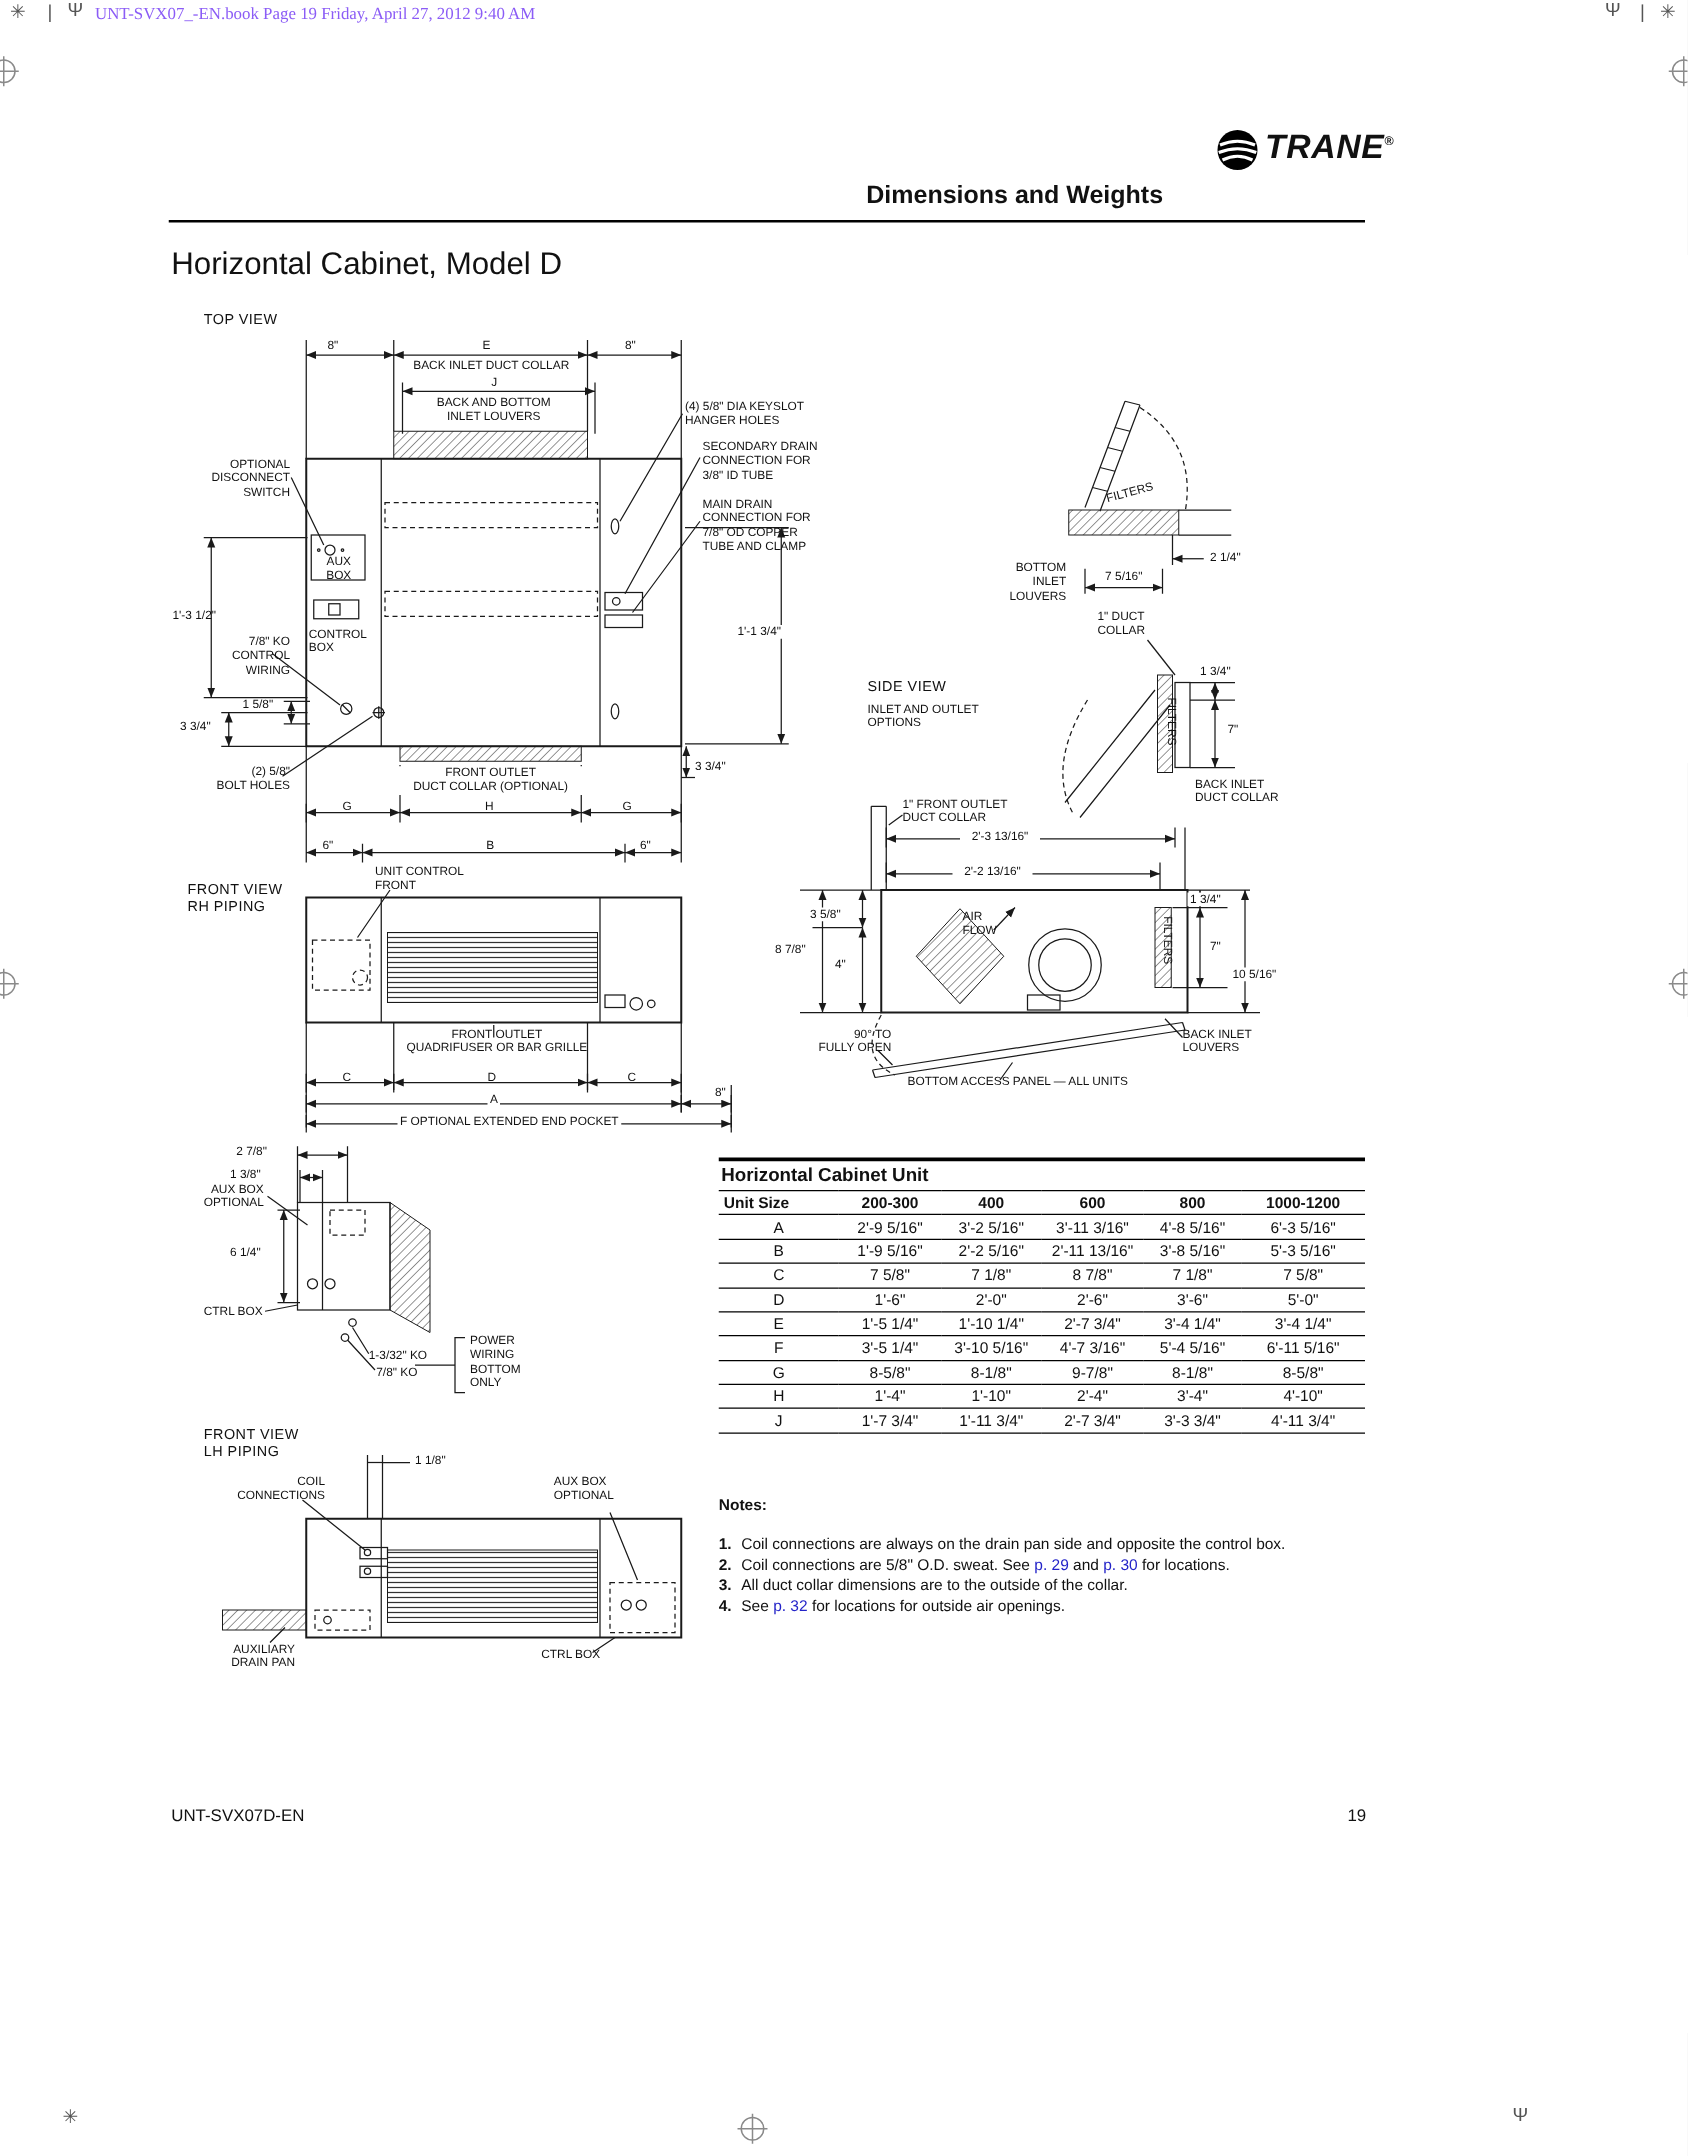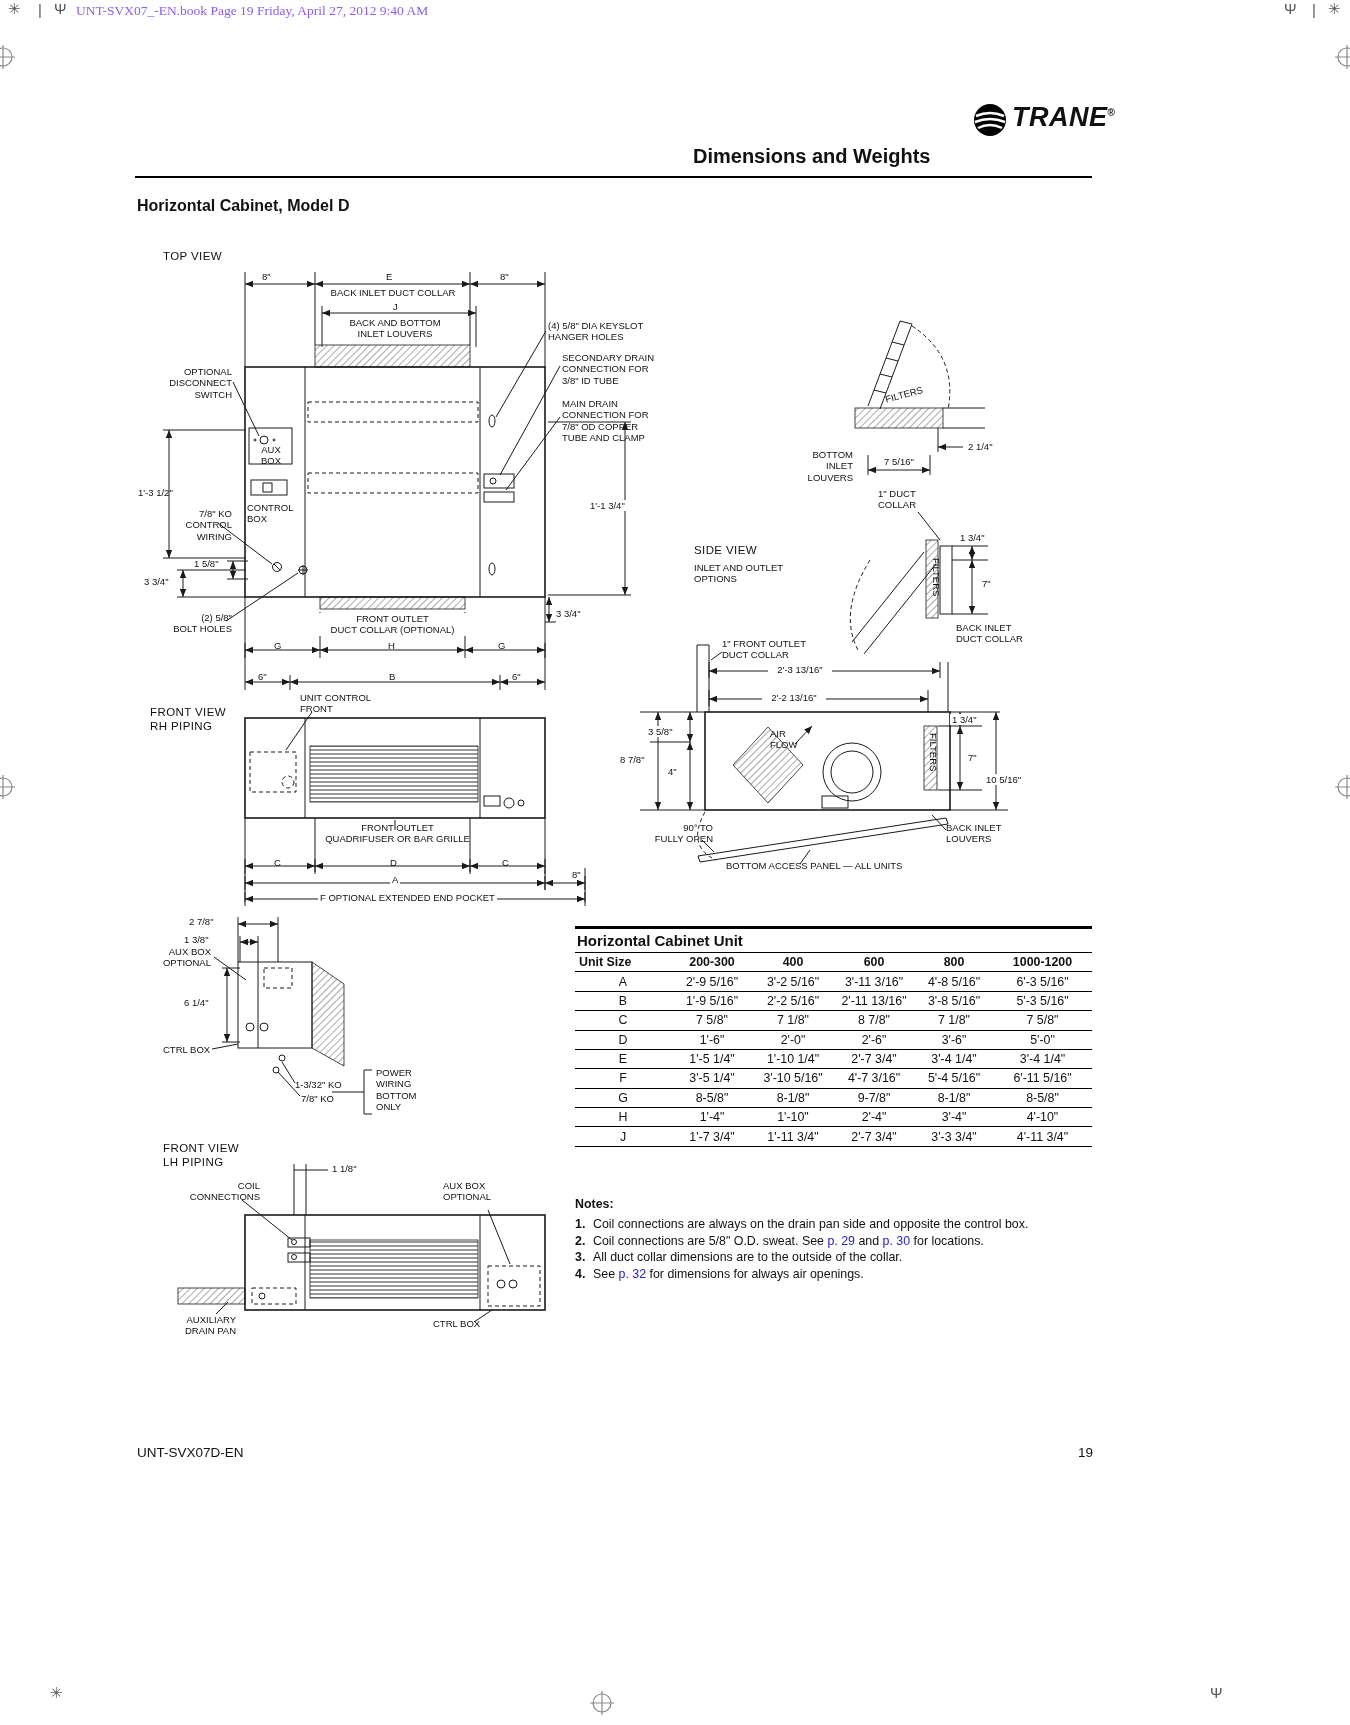--- a/index.html
+++ b/index.html
@@ -13,35 +13,35 @@
 .lbl.bg{background:#fff;padding:0 2px}
 .vtitle{font-size:11.5px;letter-spacing:.4px}
 .vrot{transform:rotate(90deg);transform-origin:left top}
 .slant{transform:rotate(-15deg);transform-origin:left top}
 .mark{position:absolute;font-size:15px;color:#555}
 #hdr{position:absolute;top:3px;left:76px;font-family:"Liberation Serif",serif;font-size:13.5px;color:#8b5cf6}
 #brand-text{position:absolute;left:1012px;top:102px;font-size:27px;font-weight:bold;font-style:italic;letter-spacing:.5px}
 #brand-text sup{font-size:10px;font-style:normal}
 #sect-title{position:absolute;left:693px;top:145px;width:400px;text-align:left;font-size:20px;font-weight:bold}
 #rule{position:absolute;left:135px;top:176px;width:957px;height:2px;background:#000}
-#doc-title{position:absolute;left:137px;top:197px;font-size:16px;font-weight:bold}
+#doc-title{position:absolute;left:137px;top:197px;font-size:25px;font-weight:normal}
 #art{position:absolute;left:0;top:0;pointer-events:none}
 #art .g0 *{fill:none;stroke:#1a1a1a;stroke-width:1}
 #art .g0 .thk{stroke-width:1.6}
 #art .dsh{stroke-dasharray:4 3}
 #art .gh *{stroke:#1a1a1a;stroke-width:.8}
 #art .gm *{fill:none;stroke:#8a8a8a;stroke-width:1.2}
 #dims{position:absolute;left:575px;top:926px;width:517px}
 #dims .ttl{border-top:3px solid #000;font-weight:bold;font-size:15px;padding:3px 2px}
 #dims table{width:100%;border-collapse:collapse;table-layout:fixed;font-size:12.4px;border-bottom:1px solid #000}
 #dims th,#dims td{border-top:1px solid #000;padding:2.2px 2px;text-align:center;font-weight:normal;white-space:nowrap;overflow:hidden}
 #dims thead th{font-weight:bold}
 #dims .cl{text-align:left;padding-left:4px}
 #notes{position:absolute;left:575px;top:1196px;width:521px;font-size:12.4px;line-height:1.32}
-#notes .nt{font-weight:bold;margin-bottom:4px}
+#notes .nt{font-weight:bold;margin-bottom:15px}
 .note{display:flex}
 .note .n{width:18px;font-weight:bold;flex:none}
 .link{color:#2323c8}
 #foot-code{position:absolute;left:137px;top:1445px;font-size:13.5px}
 #foot-page{position:absolute;left:1040px;top:1445px;width:53px;text-align:right;font-size:13.5px}
 </style>
 </head>
 <body>
 
 <div id="page">
@@ -465,20 +465,20 @@
   <div class="note">
         <span class="n">2.</span>
         <span><span>Coil connections are 5/8" O.D. sweat. See </span><span class="link">p. 29</span><span> and </span><span class="link">p. 30</span><span> for locations.</span></span>
       </div>
   <div class="note">
         <span class="n">3.</span>
         <span>All duct collar dimensions are to the outside of the collar.</span>
       </div>
   <div class="note">
         <span class="n">4.</span>
-        <span><span>See </span><span class="link">p. 32</span><span> for dimensions for always air openings.</span></span>
+        <span><span>See </span><span class="link">p. 32</span><span> for locations for outside air openings.</span></span>
       </div>
 </div>
 
 <div id="foot-code">UNT-SVX07D-EN</div>
 <div id="foot-page">19</div>
 
 </div>
 
 </body></html>

